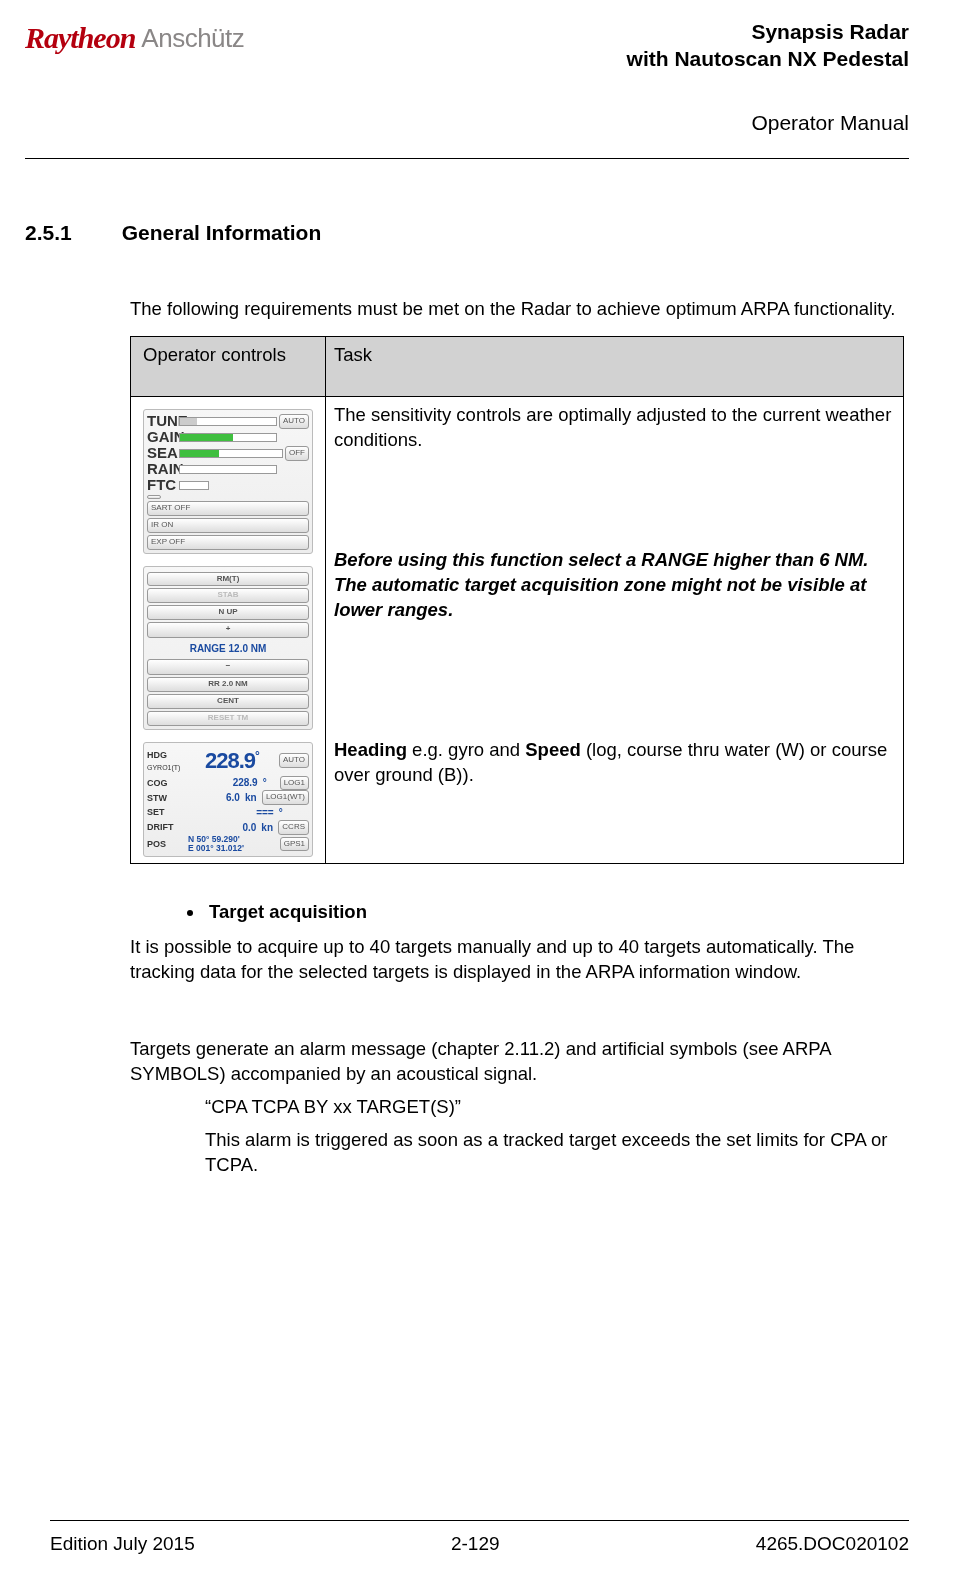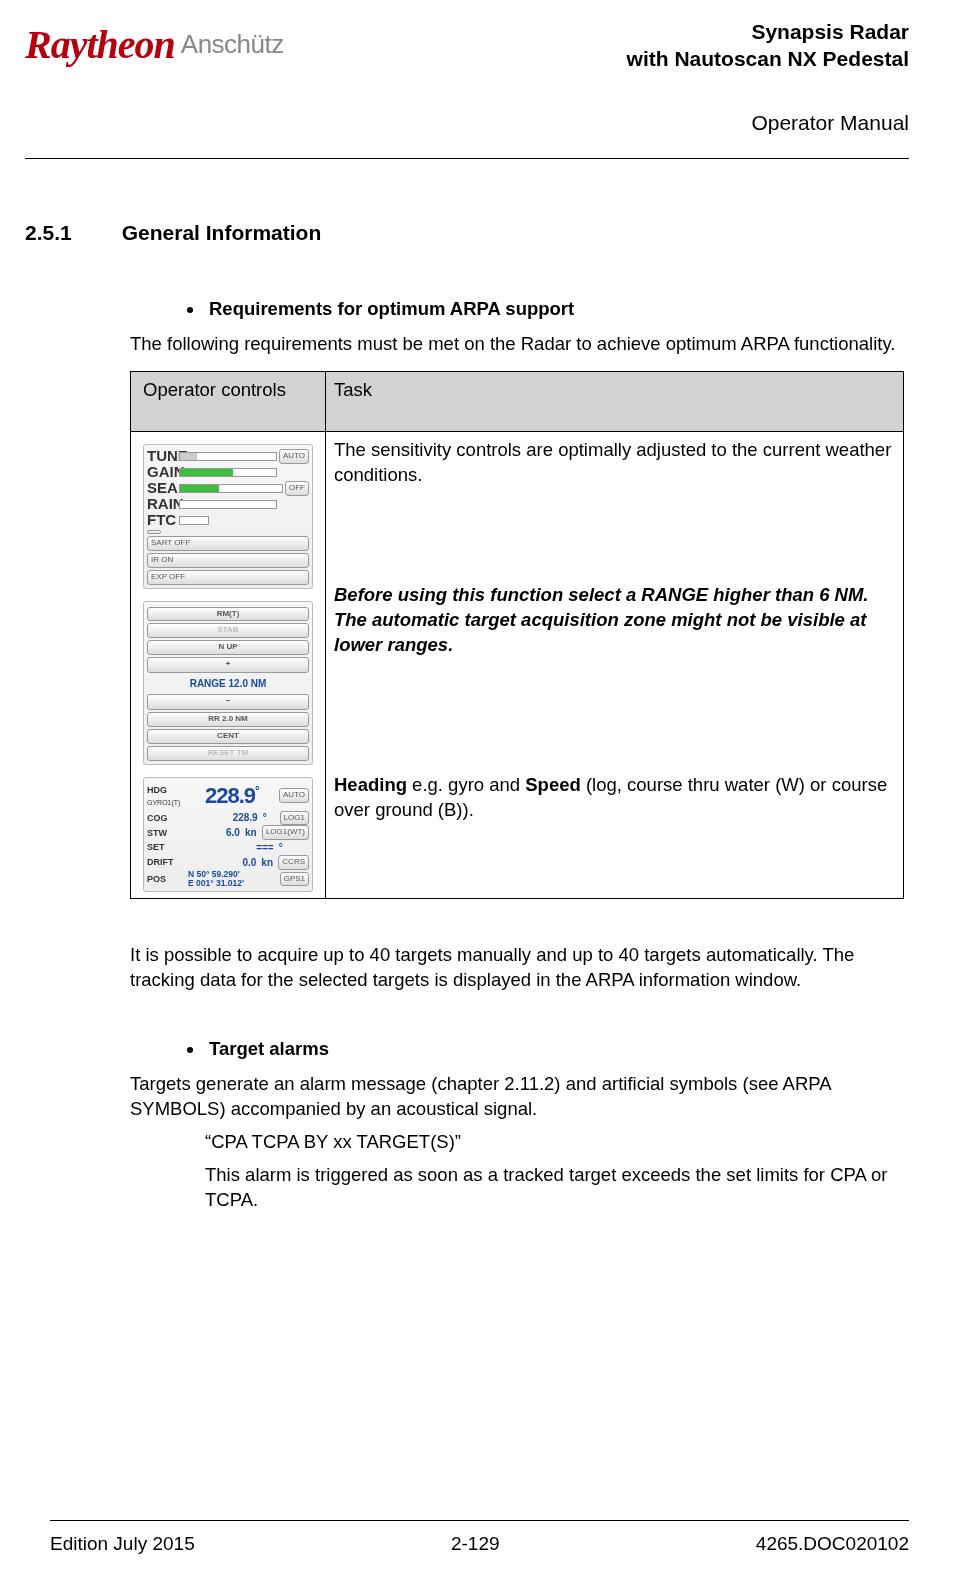--- a/index.html
+++ b/index.html
@@ -18,21 +18,21 @@
   .header-row {
     display: flex;
     justify-content: space-between;
     align-items: flex-start;
     padding-top: 8px;
   }
   .logo-wrap { display: flex; align-items: center; gap: 6px; }
   .logo-raytheon {
     font-family: "Times New Roman", serif;
     font-weight: 900;
-    font-size: 40px;
+    font-size: 30px;
     color: #B4000F;
     letter-spacing: -1px;
     font-style: italic;
   }
   .logo-anschutz {
     font-family: Arial, sans-serif;
     font-weight: 300;
     font-size: 26px;
     color: #8a8787;
     letter-spacing: -0.5px;
@@ -127,23 +127,20 @@
   </div>
   <div class="rule-top"></div>
 
   <div class="content">
     <div class="sec-num-row">
       <span>2.5.1</span>
       <span>General Information</span>
     </div>
 
     <div class="indent">
-      <ul class="b">
-          <li><span class="bullet-head">Requirements for optimum ARPA support</span></li>
-        </ul>
       <p>The following requirements must be met on the Radar to achieve optimum ARPA functionality.</p>
 
       <table class="req">
         <tbody>
             <tr>
           <th class="ctrl-col">Operator controls</th>
           <th>Task</th>
         </tr>
         <tr>
           <td class="ctrl-col">
@@ -256,26 +253,26 @@
             <div style="height:115px;"></div>
             <div>
               <b>Heading</b><span> e.g. gyro and </span><b>Speed</b><span> (log, course thru water (W) or course over ground (B)).</span>
             </div>
           </td>
         </tr>
       </tbody>
         </table>
 
       <div class="sp"></div>
+      <ul class="b">
+          <li><span class="bullet-head">Target acquisition</span></li>
+        </ul>
       <p>It is possible to acquire up to 40 targets manually and up to 40 targets automatically. The tracking data for the selected targets is displayed in the ARPA information window.</p>
 
       <div class="sp"></div>
-      <ul class="b">
-          <li><span class="bullet-head">Target alarms</span></li>
-        </ul>
       <p>Targets generate an alarm message (chapter 2.11.2) and artificial symbols (see ARPA SYMBOLS) accompanied by an acoustical signal.</p>
       <div class="quote-block">
         <p>“CPA TCPA BY xx TARGET(S)”</p>
         <p>This alarm is triggered as soon as a tracked target exceeds the set limits for CPA or TCPA.</p>
       </div>
     </div>
   </div>
 
   <div class="footer">
     <span class="c">Edition July 2015</span>

